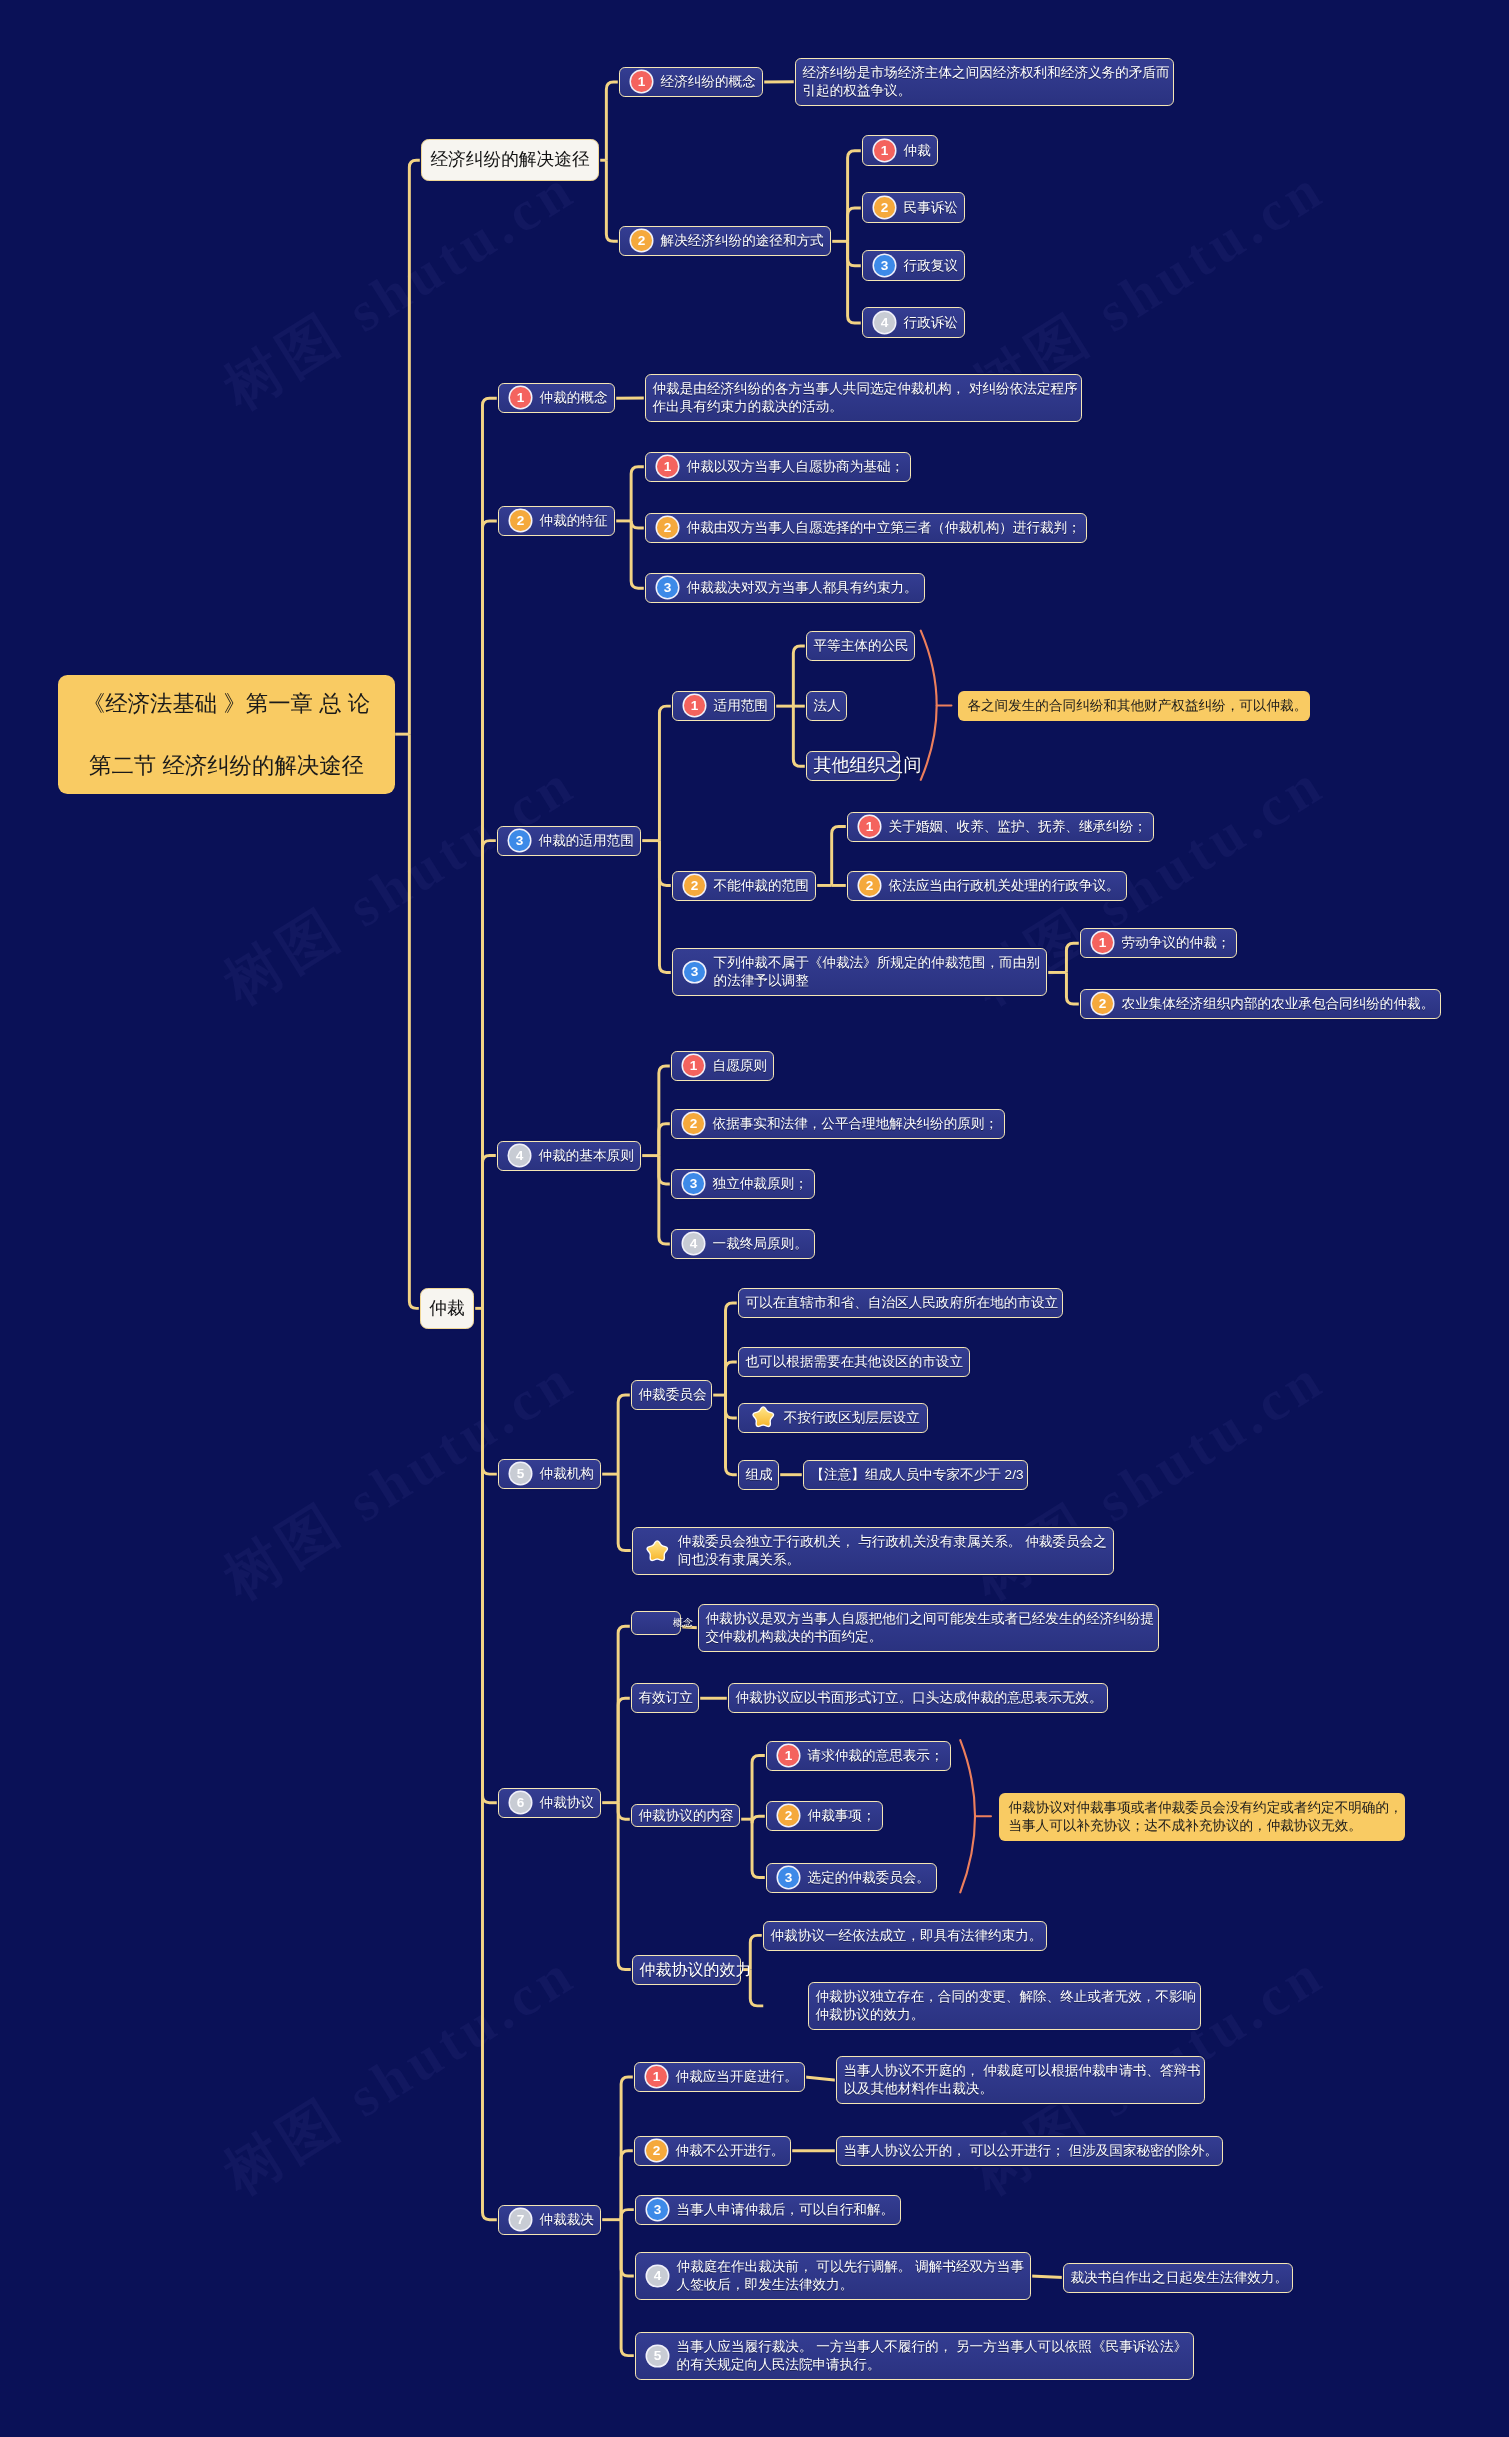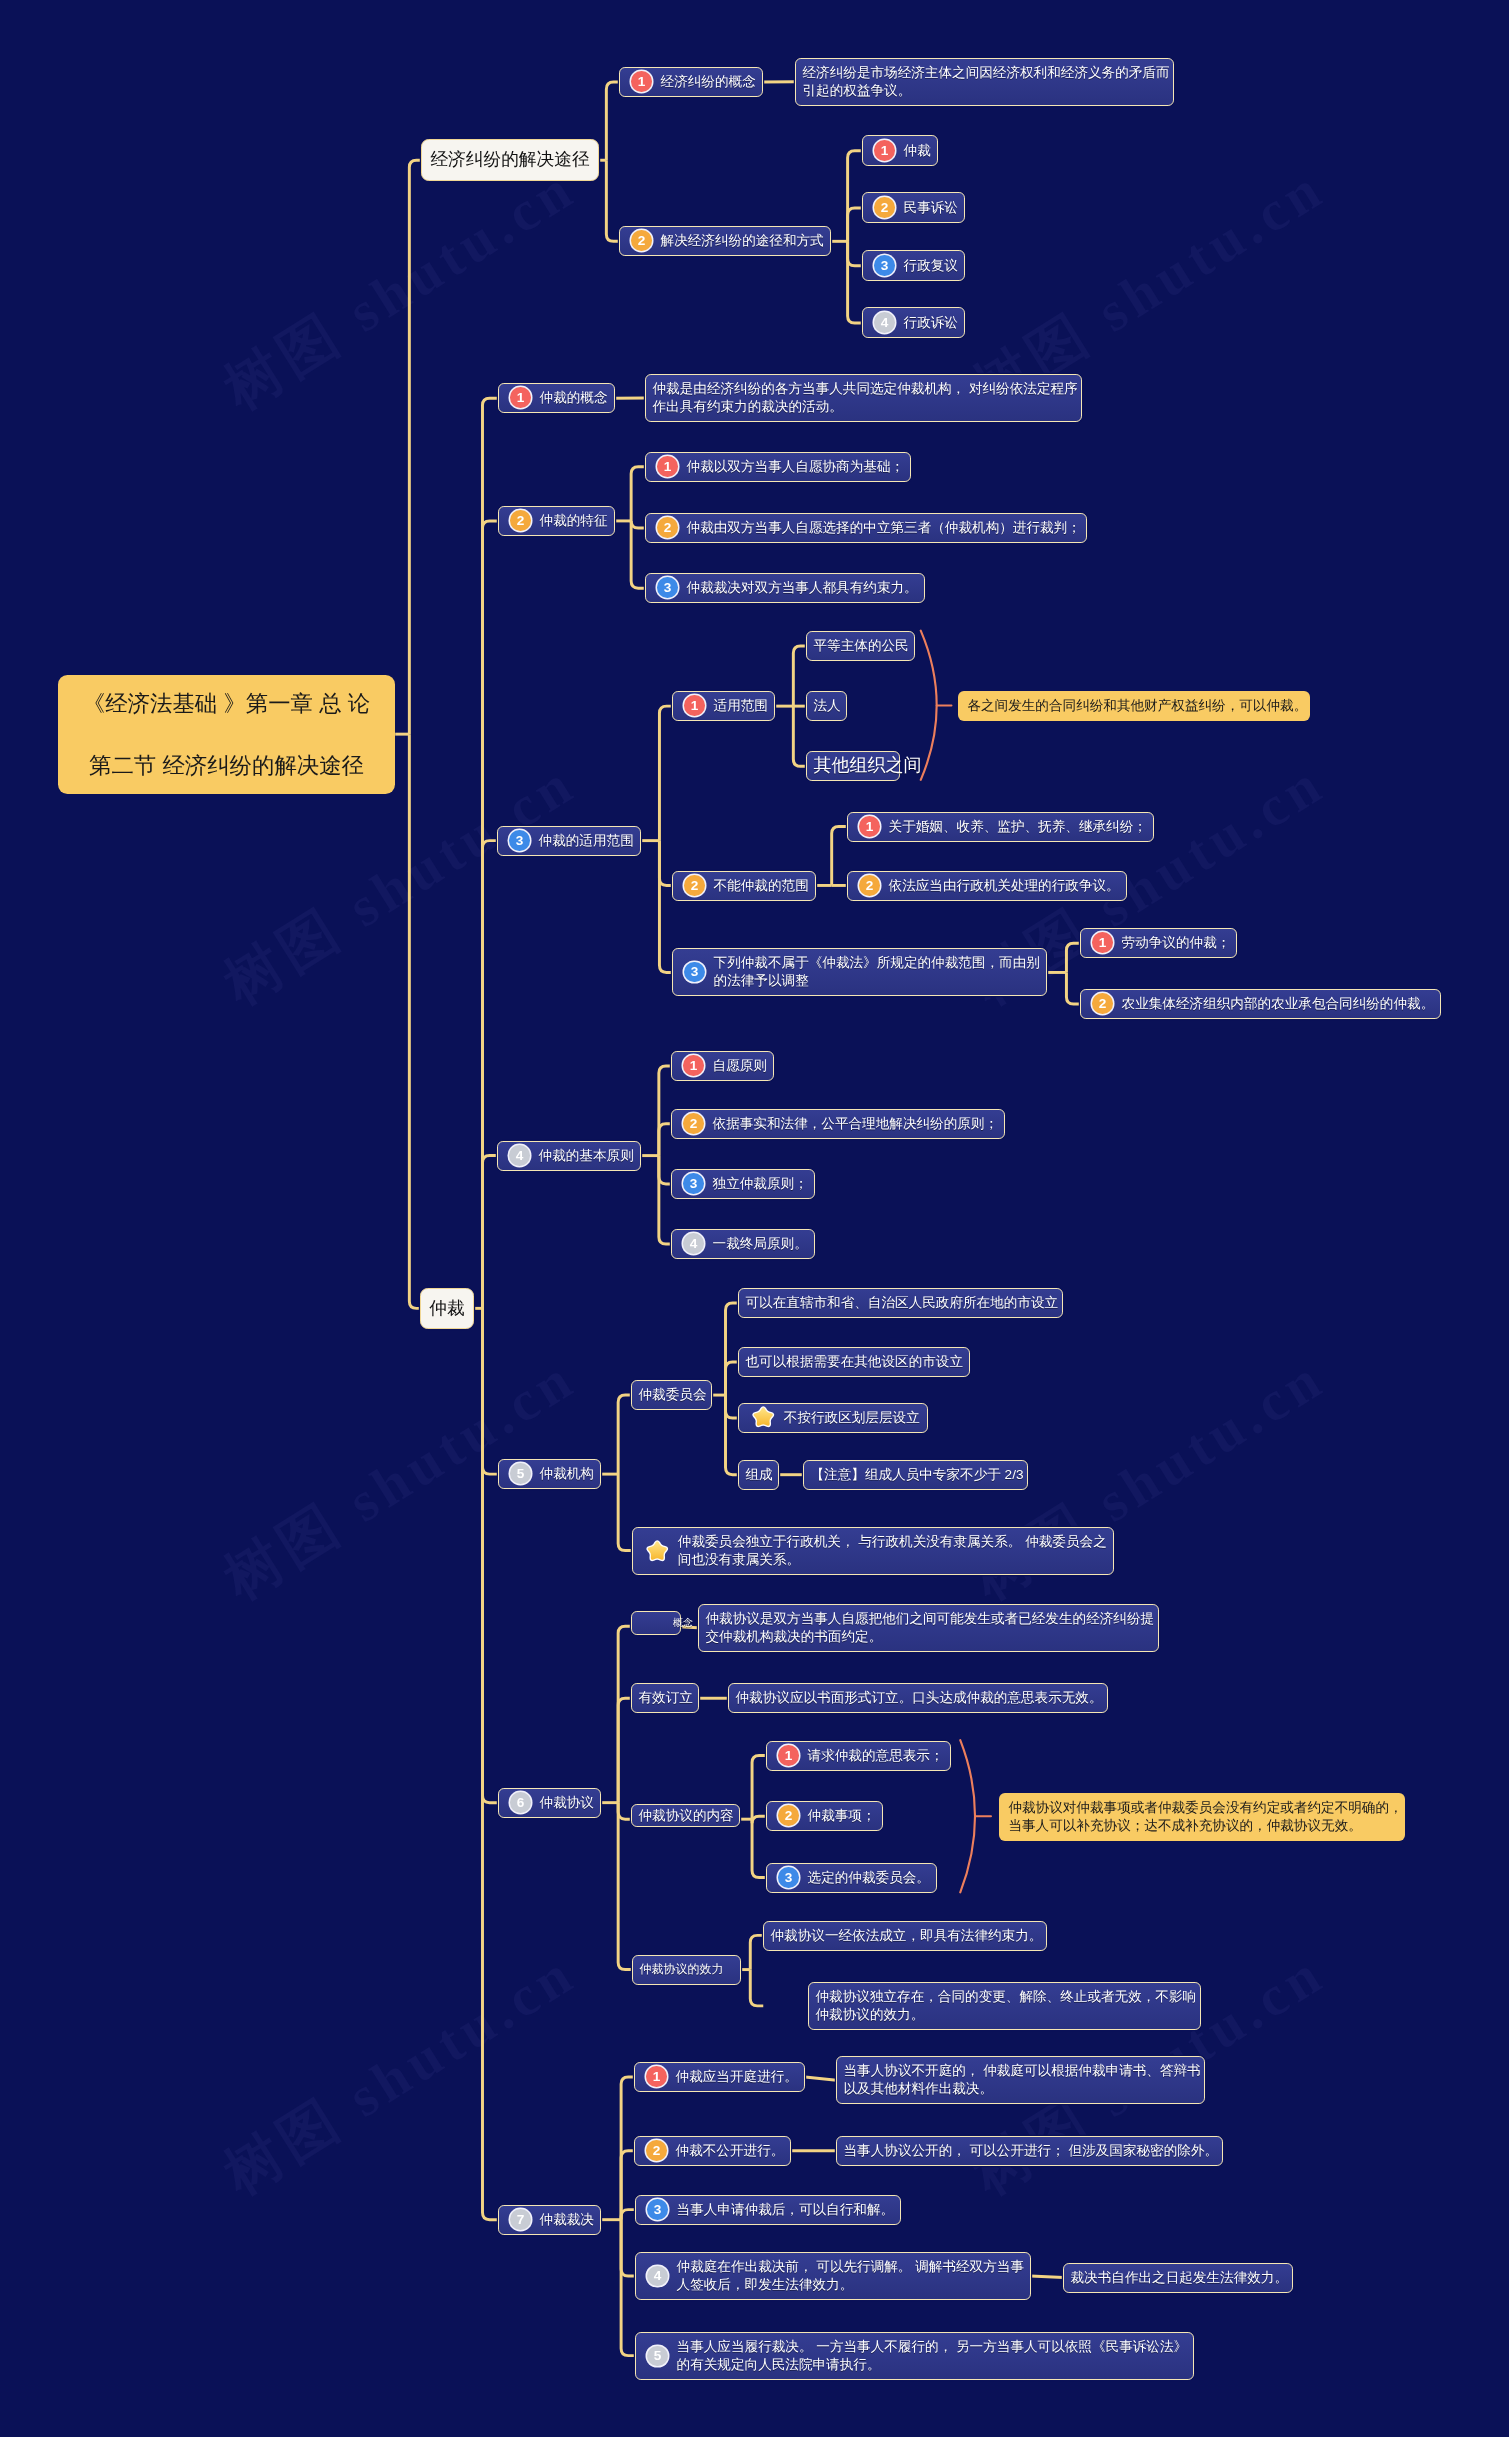--- a/index.html
+++ b/index.html
@@ -482,21 +482,21 @@
       <div class="txt">
         <span class="ln">选定的仲裁委员会。</span>
       </div>
     </div>
 <div class="nd yellow" id="b6cy" style="left:999px;top:1793px;width:406px;height:48px;font-size:13.6px;">
       <div class="txt">
         <span class="ln">仲裁协议对仲裁事项或者仲裁委员会没有约定或者约定不明确的，</span>
         <span class="ln">当事人可以补充协议；达不成补充协议的，仲裁协议无效。</span>
       </div>
     </div>
-<div class="nd navy" id="b6d" style="left:632px;top:1955px;width:109px;height:29.5px;font-size:12px;">
+<div class="nd navy" id="b6d" style="left:632px;top:1955px;width:109px;height:29.5px;font-size:16px;">
       <div class="txt">
         <span class="ln">仲裁协议的效力</span>
       </div>
     </div>
 <div class="nd navy" id="b6d1" style="left:763px;top:1921px;width:284px;height:29.5px;font-size:13.6px;">
       <div class="txt">
         <span class="ln">仲裁协议一经依法成立，即具有法律约束力。</span>
       </div>
     </div>
 <div class="nd navy" id="b6d2" style="left:808px;top:1982px;width:393px;height:48px;font-size:13.6px;">

